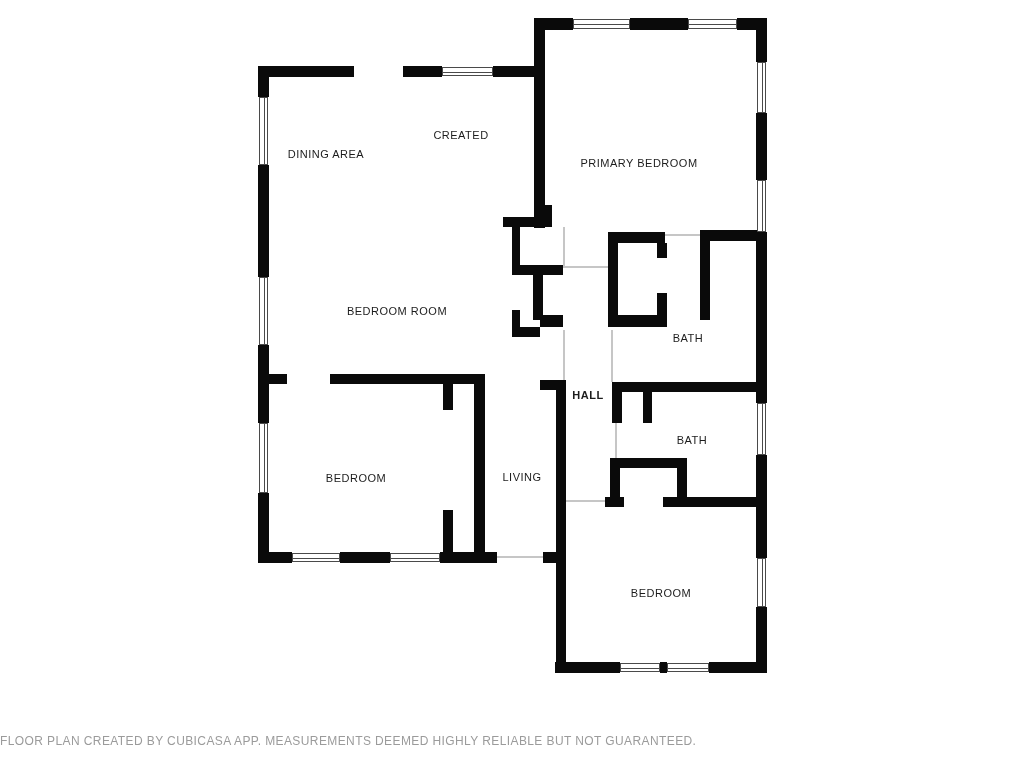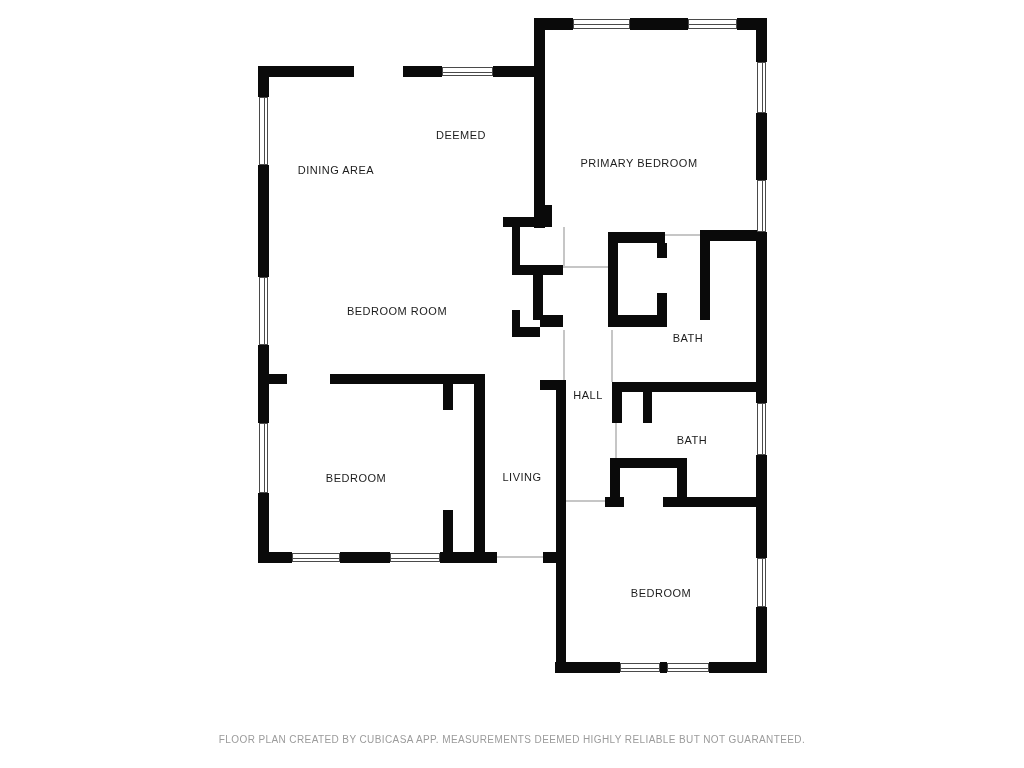--- a/index.html
+++ b/index.html
@@ -46,23 +46,23 @@
     font-size: 11px;
     letter-spacing: 0.5px;
     white-space: nowrap;
     font-weight: 400;
   }
   .footer-text {
     position: absolute;
     left: 0;
     right: 0;
     top: 734px;
-    text-align: center;
+    text-align: left;
     color: #9b9b9b;
-    font-size: 10px;
+    font-size: 12px;
     letter-spacing: 0.4px;
     white-space: nowrap;
   }
 </style>
 </head>
 <body>
 
 <div id="plan-canvas">
   <div id="layer-openings">
       <div class="opening" style="left: 497px; top: 556px; width: 46px; height: 2px;"></div>
@@ -167,25 +167,25 @@
         <div class="wline"></div>
       </div>
       <div class="window h" style="left: 620px; top: 663px; width: 40px; height: 9px;">
         <div class="wline"></div>
       </div>
       <div class="window h" style="left: 667px; top: 663px; width: 42px; height: 9px;">
         <div class="wline"></div>
       </div>
     </div>
   <div id="layer-labels">
-      <div class="room-label" style="left: 336px; top: 154px; margin-top: 16px;">DINING AREA</div>
-      <div class="room-label" style="left: 461px; top: 135px;">DEEMED</div>
+      <div class="room-label" style="left: 326px; top: 154px;">DINING AREA</div>
+      <div class="room-label" style="left: 461px; top: 135px;">CREATED</div>
       <div class="room-label" style="left: 639px; top: 143px; margin-top: 20px;">PRIMARY BEDROOM</div>
       <div class="room-label" style="left: 397px; top: 311px;">BEDROOM ROOM</div>
       <div class="room-label" style="left: 688px; top: 338px;">BATH</div>
-      <div class="room-label" style="left: 588px; top: 395px;">HALL</div>
+      <div class="room-label" style="left: 588px; top: 395px; font-weight: bold;">HALL</div>
       <div class="room-label" style="left: 692px; top: 440px;">BATH</div>
       <div class="room-label" style="left: 522px; top: 477px;">LIVING</div>
       <div class="room-label" style="left: 356px; top: 478px;">BEDROOM</div>
       <div class="room-label" style="left: 661px; top: 593px;">BEDROOM</div>
     </div>
   <div class="footer-text">FLOOR PLAN CREATED BY CUBICASA APP. MEASUREMENTS DEEMED HIGHLY RELIABLE BUT NOT GUARANTEED.</div>
 </div>
 
 </body></html>

